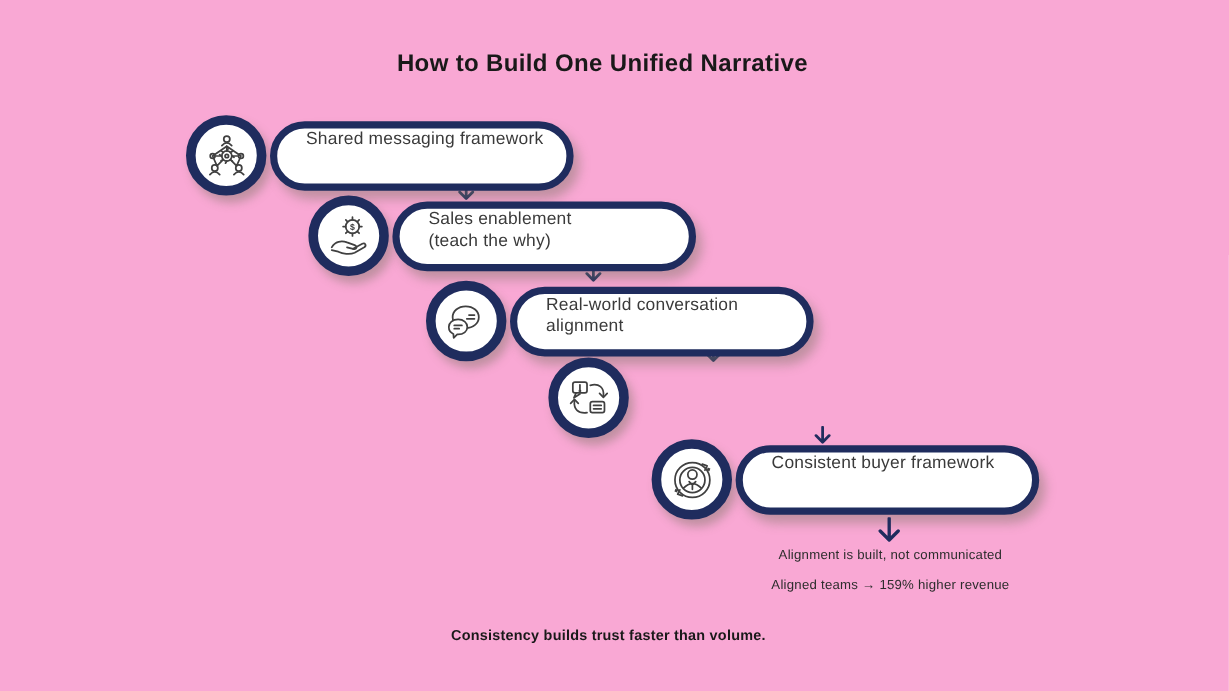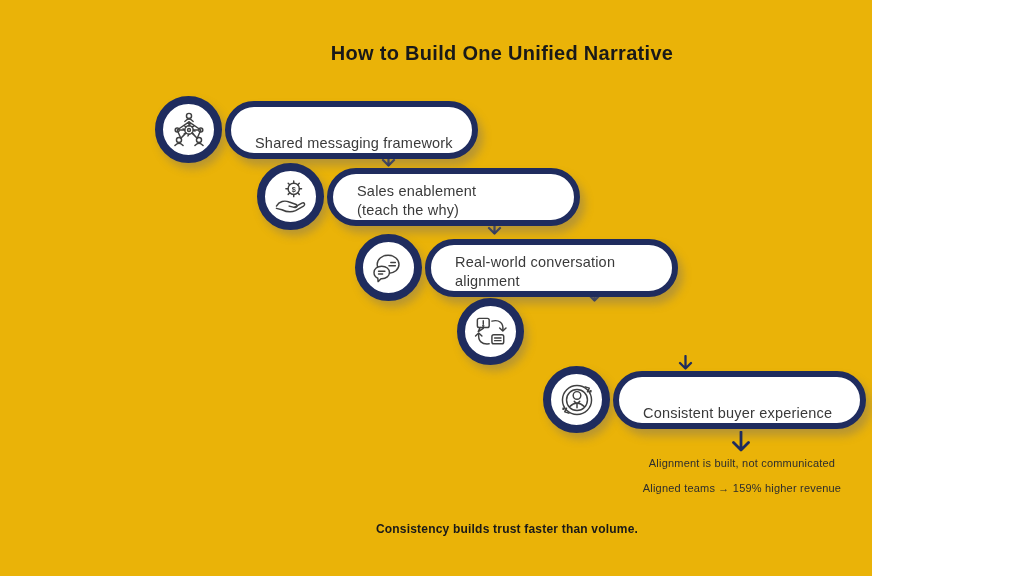--- a/index.html
+++ b/index.html
@@ -1,23 +1,23 @@
 <!DOCTYPE html>
 <html><head>
 <meta charset="utf-8">
 <style>
   * { margin: 0; padding: 0; box-sizing: border-box; }
   html, body { width: 1024px; height: 576px; }
   body { font-family: "Liberation Sans", sans-serif; }
 
   .canvas {
     position: relative;
-    width: 872px;
+    width: 1024px;
     height: 576px;
-    background: #eab308;
+    background: #f9a8d4;
     overflow: hidden;
   }
 
   .title {
     position: absolute;
     top: 42px;
     left: 0;
     width: 1004px;
     text-align: center;
     font-size: 20px;
@@ -45,21 +45,21 @@
     box-shadow: 4px 6px 8px rgba(125, 115, 100, 0.45);
   }
   .pill {
     margin-left: 3px;
     width: 253px;
     height: 58px;
     border: 6px solid #1f2c5e;
     border-radius: 29px;
     background: #ffffff;
     display: flex;
-    align-items: flex-end;
+    align-items: flex-start;
     padding-left: 24px;
     box-shadow: 5px 7px 9px rgba(125, 115, 100, 0.45);
   }
   .pill-label {
     font-size: 14.5px;
     line-height: 1.3;
     letter-spacing: 0.2px;
     color: #3a3a3a;
     white-space: pre-line;
   }
@@ -189,21 +189,21 @@
         <circle cx="22" cy="17" r="4.2"></circle>
         <path d="M13.8 29.5 q8.2 -8.5 16.4 0"></path>
         <path d="M19 23.5 l3 3 l3 -3 M22 26.5 v4"></path>
         <path d="M31 7.5 l4.5 1.5 l-2 4"></path>
         <rect x="35.5" y="11" width="2.6" height="2.6" fill="#404040" stroke="none" transform="rotate(20 36.8 12.3)"></rect>
         <path d="M13 36.5 l-4.5 -1.5 l2 -4"></path>
         <rect x="5.9" y="30.4" width="2.6" height="2.6" fill="#404040" stroke="none" transform="rotate(20 7.2 31.7)"></rect>
       </svg>
     </div>
     <div class="pill">
-      <span class="pill-label">Consistent buyer experience</span>
+      <span class="pill-label">Consistent buyer framework</span>
     </div>
   </div>
 
   <svg class="arrow arrow-1" width="17" height="19" viewBox="0 0 17 19">
     <path d="M8.5 1 V12.5 M3 8 L8.5 13.5 L14 8" stroke="#1f2c5e" stroke-width="2.3" fill="none" stroke-linecap="round" stroke-linejoin="round"></path>
   </svg>
   <svg class="arrow arrow-2" width="17" height="19" viewBox="0 0 17 19">
     <path d="M8.5 1 V12.5 M3 8 L8.5 13.5 L14 8" stroke="#1f2c5e" stroke-width="2.3" fill="none" stroke-linecap="round" stroke-linejoin="round"></path>
   </svg>
   <svg class="arrow arrow-3" width="17" height="19" viewBox="0 0 17 19">

